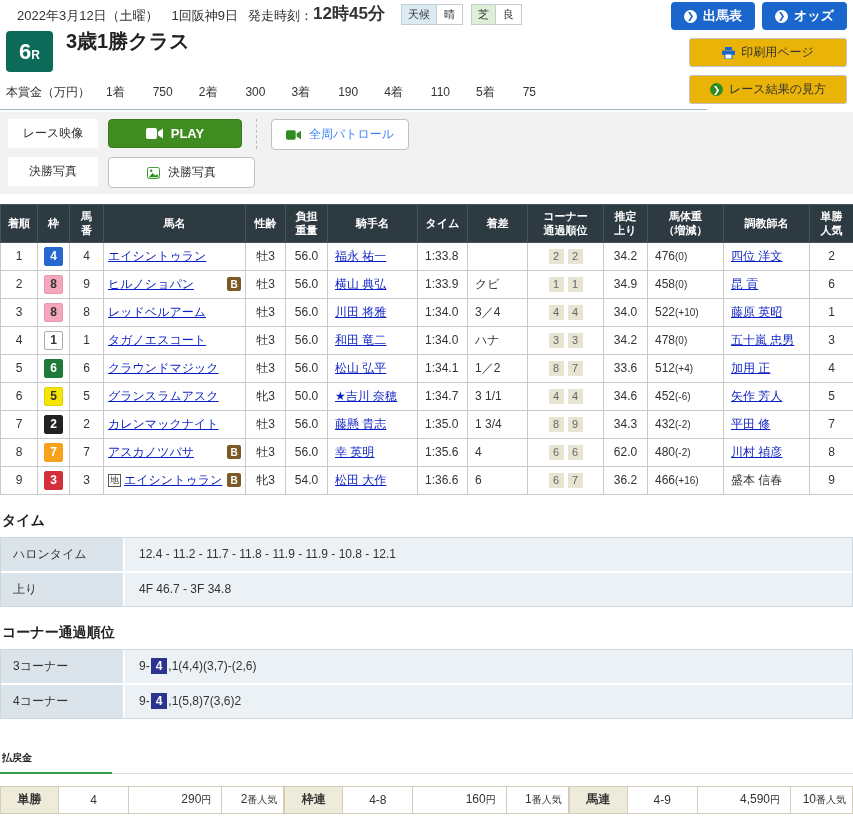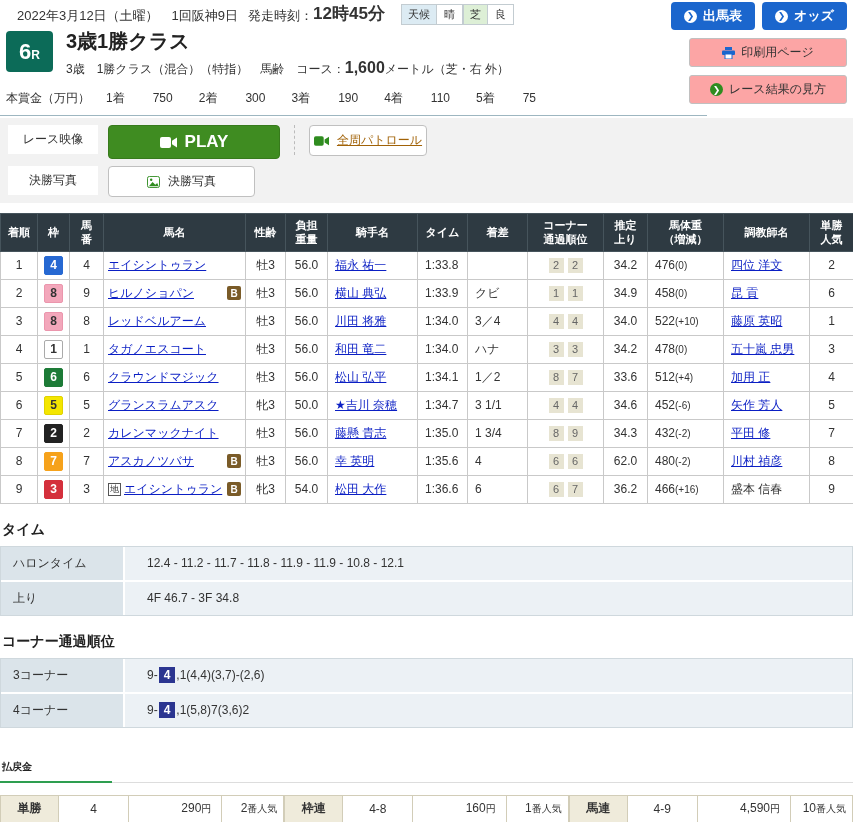--- a/index.html
+++ b/index.html
@@ -9,33 +9,33 @@
     font-family:"Liberation Sans","DejaVu Sans",sans-serif; font-size:12px;
   }
   a { color:#0b1fc4; text-decoration:underline; cursor:pointer; }
 
   
   .header { position:relative; padding-top:3px; }
   .topline { display:flex; align-items:flex-end; padding-left:17px; height:22px; }
   .date-text { font-size:13px; }
   .start-label { font-size:13px; margin-left:10px; }
   .start-time { font-size:17px; font-weight:bold; }
-  .weather { display:flex; margin-left:16px; gap:0; }
+  .weather { display:flex; margin-left:16px; gap:8px; }
   .wbadge { display:flex; border:1px solid #c3ccd1; font-size:11px; line-height:1; }
   .wbadge .lab { background:#dcebf3; padding:4px 6px; border-right:1px solid #c3ccd1; }
   .wbadge.turf .lab { background:#ddefd6; }
   .wbadge .val { background:#fff; padding:4px 7px; }
 
   .right-col { position:absolute; top:2px; right:6px; display:flex; flex-direction:column; align-items:flex-end; gap:8px; z-index:5; }
   .blue-row { display:flex; gap:7px; }
   .btn-blue { display:flex; align-items:center; gap:6px; background:#1b66cd; color:#fff; font-weight:bold;
     font-size:13px; border:none; border-radius:4px; padding:5px 13px; cursor:pointer; font-family:inherit; }
   .circ-w { display:inline-flex; width:13px; height:13px; border-radius:50%; background:#fff; color:#1b66cd;
     font-size:9px; font-weight:bold; align-items:center; justify-content:center; }
-  .btn-white { display:flex; align-items:center; justify-content:center; gap:6px; background:#fca5a5;
+  .btn-white { display:flex; align-items:center; justify-content:center; gap:6px; background:#eab308;
     border:1px solid #c0c0c0; border-radius:3px; width:158px; padding:5px 0; font-size:12px; color:#333;
     cursor:pointer; font-family:inherit; }
   .circ-g { display:inline-flex; width:13px; height:13px; border-radius:50%; background:#2f8c1f; color:#fff;
     font-size:9px; font-weight:bold; align-items:center; justify-content:center; }
 
   .race-line { display:flex; align-items:flex-start; gap:13px; padding:6px 0 0 6px; }
   .race-badge { width:47px; height:41px; background:#0c6b58; border-radius:4px; color:#fff; display:flex;
     align-items:center; justify-content:center; font-weight:bold; font-size:22px; flex:none; }
   .race-badge .r { font-size:12px; margin-top:6px; }
   .race-title { font-size:20px; font-weight:bold; color:#222; line-height:1.05; }
@@ -45,28 +45,28 @@
   .prize-line .plabel { margin-right:16px; }
   .prize-line .place { display:inline-block; margin-right:28px; }
   .prize-line .amt { display:inline-block; margin-right:26px; }
   .header-divider { width:707px; border-bottom:1px solid #9db6c0; }
 
   
   .video-section { background:#f2f2f2; padding:7px 8px 6px 8px; margin-top:2px; }
   .video-row { display:flex; align-items:flex-start; margin-bottom:7px; }
   .video-row:last-child { margin-bottom:0; }
   .vlabel { background:#fff; width:90px; text-align:center; padding:6px 0; font-size:12px; }
-  .btn-play { width:172px; margin-left:10px; background:#3f8c21; color:#fff; font-weight:bold; border:1px solid #377a1c;
+  .btn-play { width:134px; margin-left:10px; background:#3f8c21; color:#fff; font-weight:bold; border:1px solid #377a1c;
     border-radius:4px; display:flex; align-items:center; justify-content:center; gap:8px; padding:6px 0;
-    font-size:17px; cursor:pointer; font-family:inherit; }
+    font-size:13px; cursor:pointer; font-family:inherit; }
   .vsep { border-left:1px dashed #bbb; height:30px; margin:0 14px; }
   .btn-patrol, .btn-photo { background:#fff; border:1px solid #c0c0c0; border-radius:4px; display:flex;
     align-items:center; justify-content:center; gap:8px; padding:6px 0; font-size:12px; color:#333;
     cursor:pointer; font-family:inherit; }
-  .btn-patrol { width:118px; color:#a16207;text-decoration:underline; }
+  .btn-patrol { width:138px; color:#3b82f6; }
   .btn-photo { width:147px; margin-left:10px; }
   .icon-green { color:#2f8c1f; }
 
   
   table.results { width:100%; border-collapse:collapse; table-layout:fixed; margin-top:10px; }
   .results th { background:#2e3a42; color:#fff; font-size:11px; font-weight:bold;
     border:1px solid #46545c; padding:4px 1px; line-height:1.3; }
   .results td { border:1px solid #c9c9c9; height:28px; padding:0 4px; background:#fff; font-size:12px; }
   .results td.c { text-align:center; }
   .results td.l { text-align:left; padding-left:7px; }
@@ -79,21 +79,21 @@
   .corner-chip { display:inline-block; min-width:15px; height:15px; line-height:15px; background:#e7e4d2;
     color:#666; font-size:11px; text-align:center; margin:0 2px; }
   .diff-sm { font-size:10px; }
 
   
   .section-title { font-size:14px; font-weight:bold; margin:17px 0 7px 2px; color:#222; }
   table.info-table { width:100%; border:1px solid #cfd8dd; border-collapse:separate; border-spacing:0; }
   .info-table th { background:#dbe4ea; font-weight:normal; text-align:left; padding:8px 12px; width:122px;
     font-size:12px; border-bottom:2px solid #fff; }
   .info-table tr:last-child th, .info-table tr:last-child td { border-bottom:none; }
-  .info-table td { background:#ecf1f5; padding:8px 22px; border-bottom:2px solid #fff; border-left:2px solid #fff; }
+  .info-table td { background:#ecf1f5; padding:8px 14px; border-bottom:2px solid #fff; border-left:2px solid #fff; }
   .mark-num { background:#2b3590; color:#fff; font-weight:bold; padding:1px 5px; margin:0 1px; }
 
   
   .payout-title { font-size:10px; font-weight:bold; margin:32px 0 0 2px; color:#222; }
   .payout-underline { border-bottom:1px solid #ddd; position:relative; margin-top:8px; margin-bottom:12px; height:0; }
   .payout-underline::after { content:""; position:absolute; left:0; top:-1px; width:112px; border-bottom:2px solid #2e9e50; }
   .payout-wrap { display:flex; }
   table.pay-table { border-collapse:collapse; flex:1; }
   .pay-table td { border:1px solid #d2cdb8; height:27px; font-size:12px; background:#fff; padding:0 4px; }
   td.pay-label { background:#efebdb; font-weight:bold; text-align:center; width:58px; }
@@ -147,23 +147,20 @@
       </span>
   </div>
 
   <div class="race-line">
     <div class="race-badge">
       <span>6</span>
         <span class="r">R</span>
     </div>
     <div>
       <div class="race-title">3歳1勝クラス</div>
-      <div class="race-cond">
-        <span>3歳　1勝クラス（混合）（特指）　馬齢　コース：</span><span class="dist">1,600</span><span>メートル（芝・右 外）</span>
-      </div>
     </div>
   </div>
 
   <div class="prize-line">
     <span class="plabel">本賞金（万円）</span><span id="prize-items"><span class="place">1着</span><span class="amt">750</span><span class="place">2着</span><span class="amt">300</span><span class="place">3着</span><span class="amt">190</span><span class="place">4着</span><span class="amt">110</span><span class="place">5着</span><span class="amt">75</span></span>
   </div>
   <div class="header-divider"></div>
 </div>
 
 <div class="video-section">

